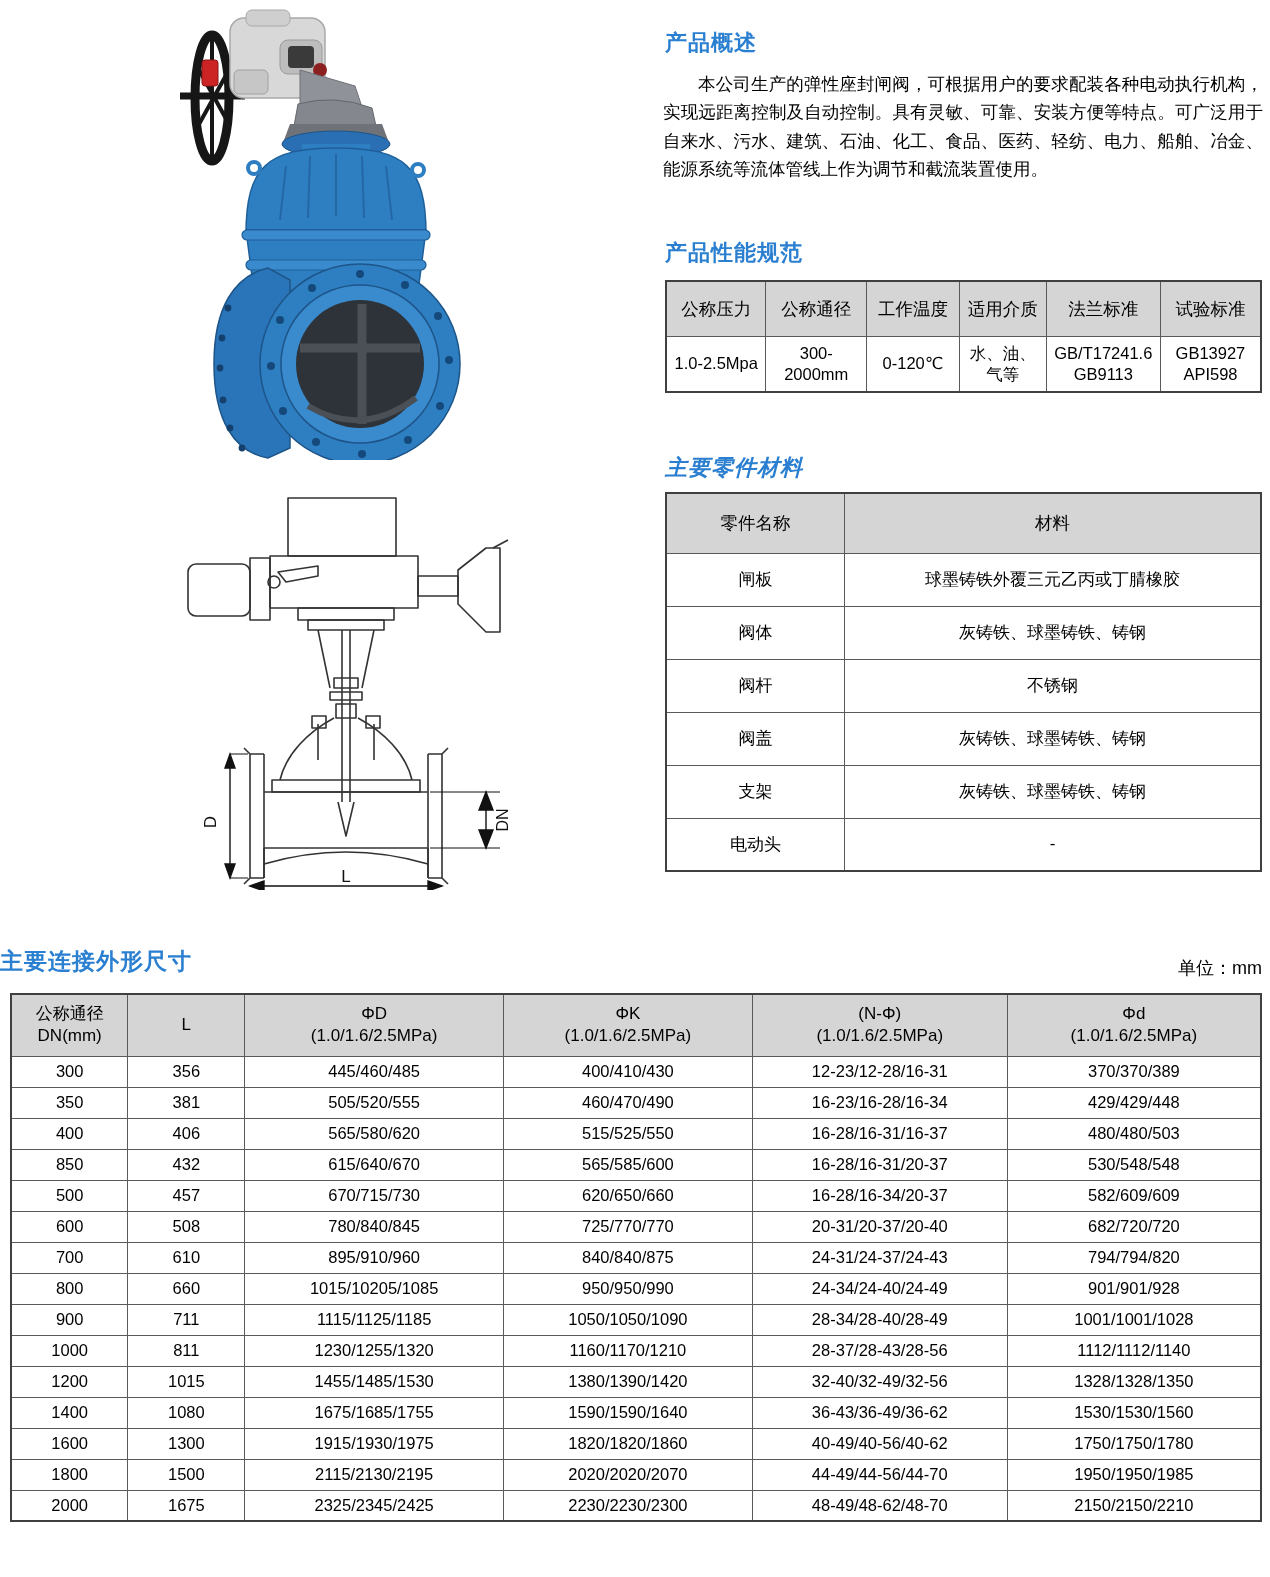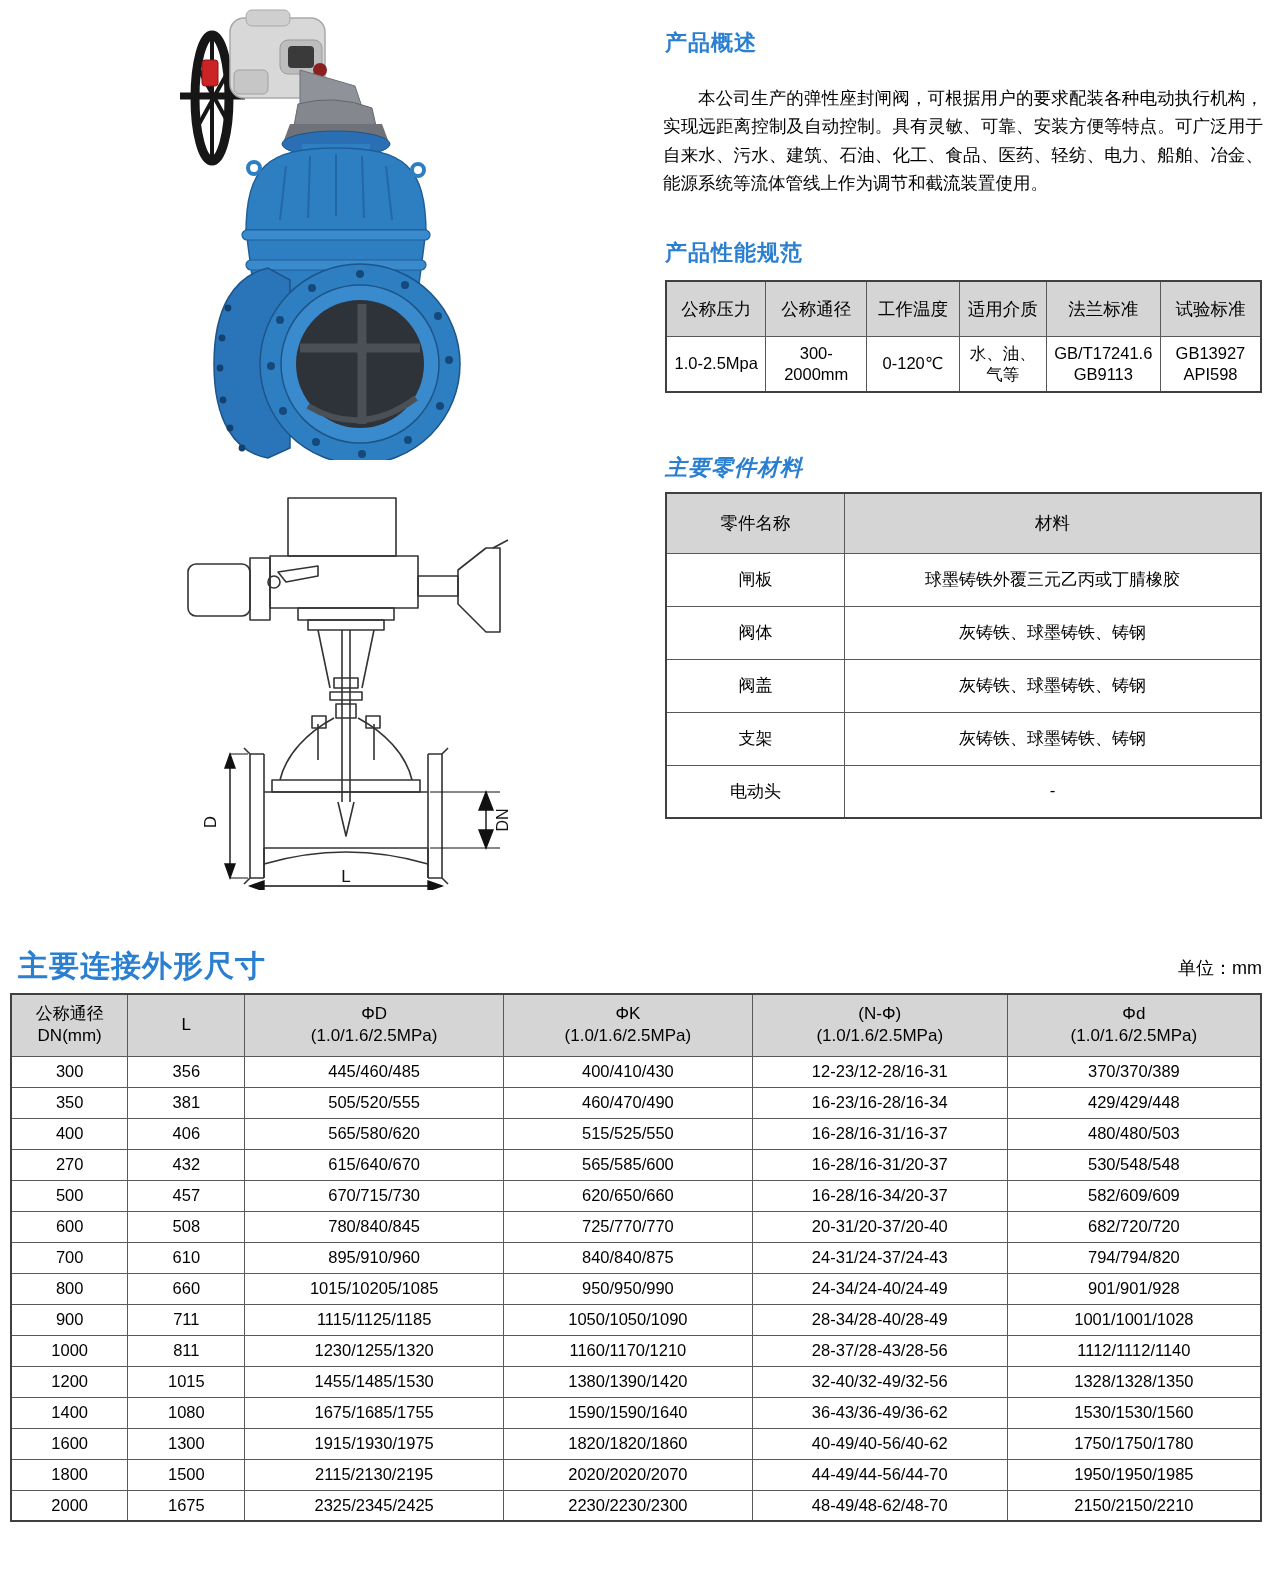--- a/index.html
+++ b/index.html
@@ -2,21 +2,21 @@
 <html><head>
 <meta charset="utf-8">
 <style>
   html,body{margin:0;padding:0;background:#ffffff;}
   body{font-family:"Liberation Sans","DejaVu Sans",sans-serif;color:#111;}
   .page{position:relative;width:1270px;height:1577px;background:#fff;overflow:hidden;}
 
   .sec-title{position:absolute;font-size:22px;font-weight:bold;color:#2a7fd0;letter-spacing:1px;}
 
   
-  .overview-body{position:absolute;left:663px;top:84px;width:600px;font-size:17.5px;
+  .overview-body{position:absolute;left:663px;top:70px;width:600px;font-size:17.5px;
     line-height:1.62;text-align:justify;text-indent:2em;color:#000;}
 
   
   table.dsheet{border-collapse:collapse;table-layout:fixed;}
   table.dsheet th,table.dsheet td{
     border:1px solid #595959;text-align:center;vertical-align:middle;
     white-space:pre-line;padding:2px 3px;color:#000;box-sizing:border-box;}
   table.dsheet th{background:#d5d5d5;font-weight:normal;}
   table.dsheet{border:2px solid #404040;}
 
@@ -24,21 +24,21 @@
   .perf-table{position:absolute;left:665px;top:280px;width:597px;font-size:16.5px;}
   .perf-table th{height:55px;font-size:17.5px;}
   .perf-table td{height:56px;line-height:1.25;}
 
   
   .mat-table{position:absolute;left:665px;top:492px;width:597px;font-size:17px;}
   .mat-table th{height:60px;font-size:17.5px;}
   .mat-table td{height:53px;}
 
   
-  .dims-head{position:absolute;left:18px;top:946px;font-size:30px;}
+  .dims-head{position:absolute;left:0;top:946px;font-size:23px;}
   .unit-label{position:absolute;right:8px;top:956px;font-size:18px;color:#000;}
   .dims-table{position:absolute;left:10px;top:993px;width:1252px;font-size:16.5px;}
   .dims-table th{height:62px;line-height:1.3;font-size:17px;}
   .dims-table td{height:31px;}
 
   .photo-wrap{position:absolute;left:150px;top:8px;width:350px;height:452px;}
   .drawing-wrap{position:absolute;left:168px;top:492px;width:395px;height:398px;}
   svg{display:block;}
 </style>
 </head>
@@ -270,20 +270,24 @@
     <tbody>
         <tr>
           <td>闸板</td>
           <td>球墨铸铁外覆三元乙丙或丁腈橡胶</td>
         </tr>
         <tr>
           <td>阀体</td>
           <td>灰铸铁、球墨铸铁、铸钢</td>
         </tr>
         <tr>
+          <td>阀杆</td>
+          <td>不锈钢</td>
+        </tr>
+        <tr>
           <td>阀盖</td>
           <td>灰铸铁、球墨铸铁、铸钢</td>
         </tr>
         <tr>
           <td>支架</td>
           <td>灰铸铁、球墨铸铁、铸钢</td>
         </tr>
         <tr>
           <td>电动头</td>
           <td>-</td>
@@ -337,21 +341,21 @@
         </tr>
         <tr>
           <td>400</td>
           <td>406</td>
           <td>565/580/620</td>
           <td>515/525/550</td>
           <td>16-28/16-31/16-37</td>
           <td>480/480/503</td>
         </tr>
         <tr>
-          <td>270</td>
+          <td>850</td>
           <td>432</td>
           <td>615/640/670</td>
           <td>565/585/600</td>
           <td>16-28/16-31/20-37</td>
           <td>530/548/548</td>
         </tr>
         <tr>
           <td>500</td>
           <td>457</td>
           <td>670/715/730</td>

